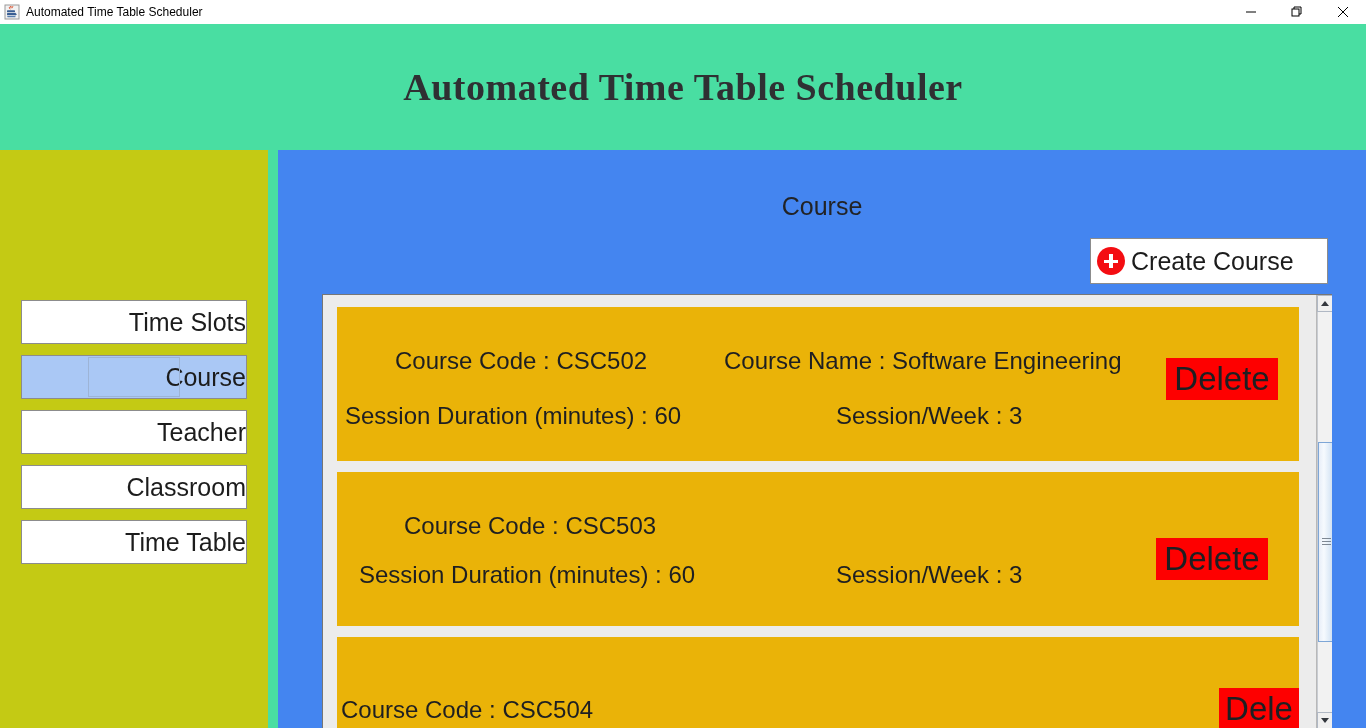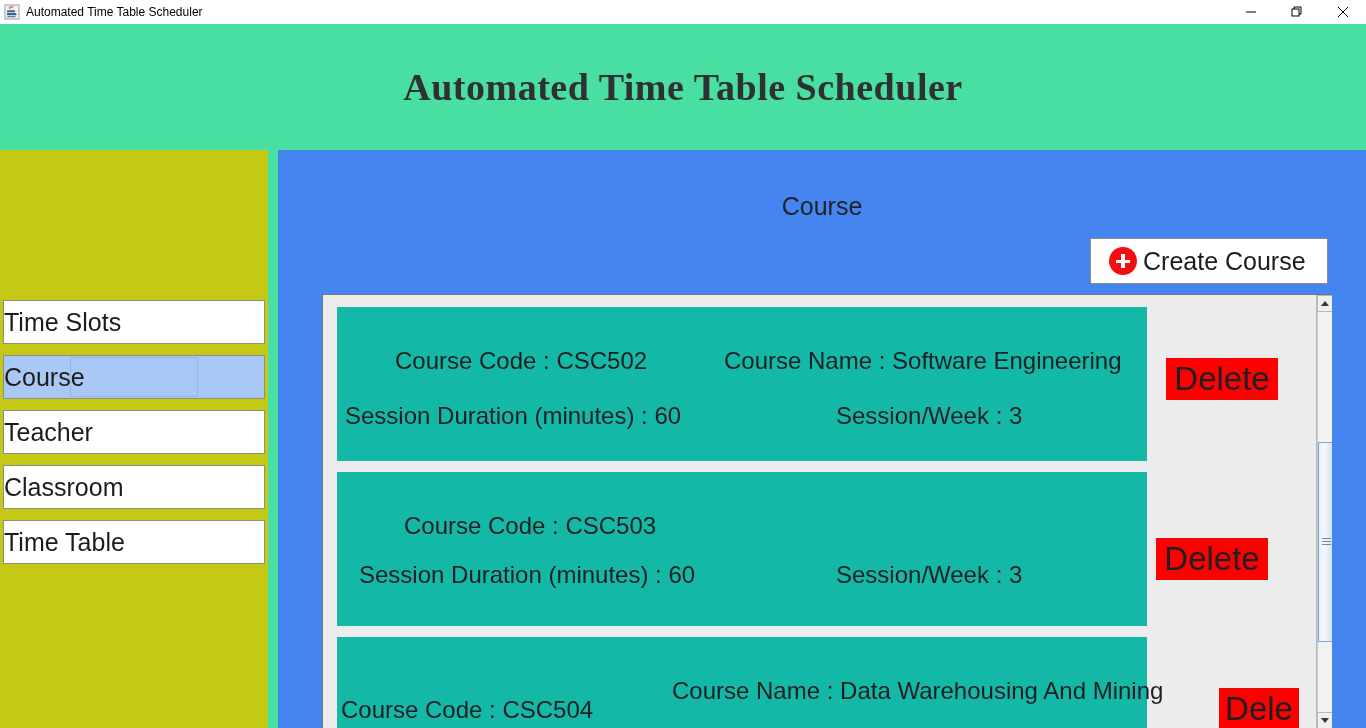--- a/index.html
+++ b/index.html
@@ -71,30 +71,30 @@
   
   .sidebar {
     position: absolute;
     left: 0; top: 150px;
     width: 268px; height: 578px;
     background: #c4ca14;
     padding-top: 150px;
   }
   .side-btn {
     display: block;
-    width: 262px;
+    width: 226px;
     height: 44px;
     margin: 0 auto 11px auto;
     background: #ffffff;
     border: 1px solid #8c8c8c;
     color: #1c1c1c;
     font-size: 25px;
     font-family: "Liberation Sans", sans-serif;
     line-height: 42px;
-    text-align: left;
+    text-align: right;
     white-space: nowrap;
     overflow: hidden;
     position: relative;
   }
   .side-btn.selected {
     background: #aac8f5;
   }
   .side-btn.selected .focus-ring {
     position: absolute;
     left: 66px; right: 66px;
@@ -129,21 +129,21 @@
   }
 
   .create-btn {
     position: absolute;
     left: 812px; top: 88px;
     width: 238px; height: 46px;
     background: #ffffff;
     border: 1px solid #8c8c8c;
     display: flex;
     align-items: center;
-    padding-left: 18px;
+    padding-left: 6px;
     cursor: pointer;
   }
   .plus-icon {
     width: 28px; height: 28px;
     border-radius: 50%;
     background: #f40d12;
     flex: 0 0 auto;
     position: relative;
     margin-right: 6px;
   }
@@ -179,22 +179,22 @@
   }
   .cards-viewport {
     position: absolute;
     left: 0; top: 0;
     width: 992px; height: 434px;
     overflow: hidden;
   }
   .card {
     position: absolute;
     left: 14px;
-    width: 810px;
-    background: #14b8a6;
+    width: 962px;
+    background: #eab308;
   }
   .card-text {
     position: absolute;
     color: #1e1f22;
     font-size: 24px;
     font-family: "Liberation Sans", sans-serif;
     white-space: nowrap;
   }
   .delete-btn {
     position: absolute;
@@ -353,21 +353,20 @@
 
         <div class="card" style="top:177px; height:154px;">
           <span class="card-text" style="left:67px; top:40px;">Course Code : CSC503</span>
           <span class="card-text" style="left:22px; top:89px;">Session Duration (minutes) : 60</span>
           <span class="card-text" style="left:499px; top:89px;">Session/Week : 3</span>
           <button class="delete-btn" style="left:819px; top:66px; width:112px; height:42px;">Delete</button>
         </div>
 
         <div class="card" style="top:342px; height:154px;">
           <span class="card-text" style="left:4px; top:40px;margin-top:19px;">Course Code : CSC504</span>
-          <span class="card-text" style="left:335px; top:40px;">Course Name : Data Warehousing And Mining</span>
           <button class="delete-btn" style="left:882px; top:51px; width:80px; height:42px;">Dele</button>
         </div>
 
       </div>
 
       <div class="vscroll">
         <div class="vs-arrow up">
             <i></i>
           </div>
         <div class="vs-track">

